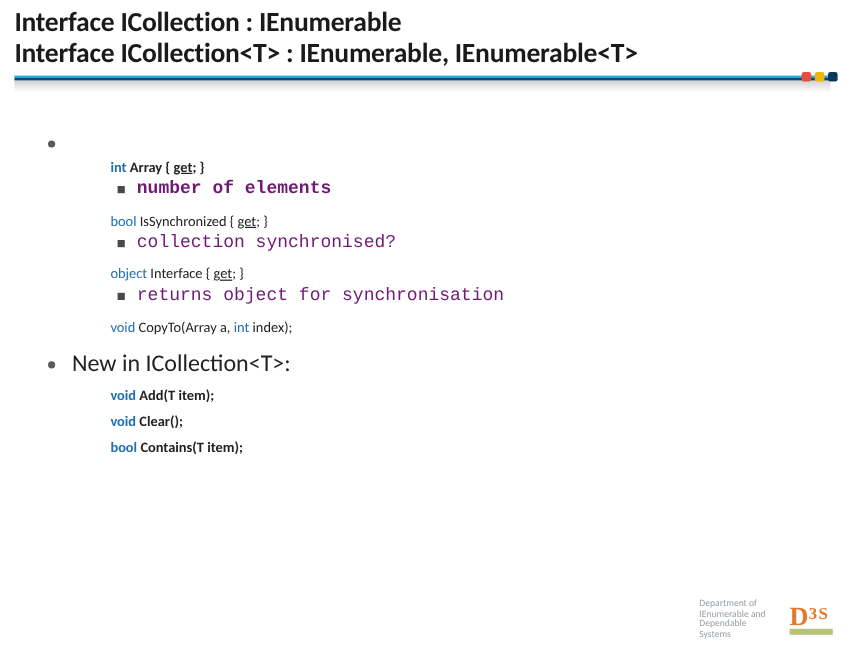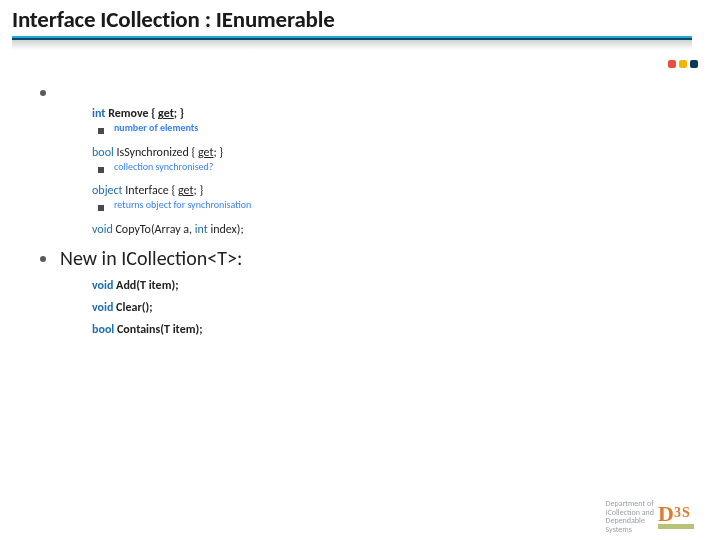--- a/index.html
+++ b/index.html
@@ -24,59 +24,60 @@
   .b1 .txt { font-size: 20px; color: #222; }
 
   .sub { margin-left: 52px; margin-top: 10px; }
   .sig { font-size: 12px; color: #222; }
   .sig .kw { color: #1f6fb2; }
   .sig .bold { font-weight: 700; }
   .sig .uline { text-decoration: underline; }
 
   .b2 { display: flex; align-items: flex-start; margin-left: 6px; margin-top: 2px; }
   .b2 .sq { width: 6px; height: 6px; background: #4a4a4a; margin-top: 6px; margin-right: 10px; flex: 0 0 auto; }
-  .b2 .txt { font-size: 10px; font-weight: 700; color: #3b82f6; line-height: 1.25; max-width: 320px; }
+  .b2 .txt { font-size: 15px; font-weight: 700; color: #701a75; line-height: 1.25; max-width: 320px; font-family: Liberation Mono, monospace; }
 
   .section2 .sub { margin-top: 8px; }
   .section2 .sig { font-size: 12px; font-weight: 700; }
 
-  .footer { position: absolute; right: 10px; bottom: 6px; display: flex; align-items: center; gap: 4px; }
+  .footer { position: absolute; right: 10px; bottom: 6px; display: flex; align-items: center; gap: 20px; }
   .dept { font-size: 8px; line-height: 1.1; color: #9aa0a6; text-align: left; }
   .logo { width: 36px; height: 26px; position: relative; }
   .logo .d { font-family: Georgia, serif; font-weight: 700; font-size: 22px; color: #e07a2e; position: absolute; left: 0; top: -2px; }
   .logo .three { font-family: Georgia, serif; font-weight: 700; font-size: 14px; color: #e07a2e; position: absolute; left: 16px; top: 2px; }
   .logo .s { font-family: Georgia, serif; font-weight: 700; font-size: 14px; color: #e07a2e; position: absolute; left: 24px; top: 2px; }
   .logo .bar { position: absolute; left: 0; bottom: 0; width: 36px; height: 5px; background: #b7c27a; }
 </style>
 </head>
 <body>
 
 <div class="slide">
 
   <div class="title-block">
     <div class="title-line">Interface ICollection : IEnumerable</div>
+    <div class="title-line">Interface ICollection&lt;T&gt; : IEnumerable, IEnumerable&lt;T&gt;</div>
     <div class="title-underline"></div>
     <div class="title-shadow"></div>
   </div>
 
   <div class="dots">
     <div class="dot red"></div>
     <div class="dot yellow"></div>
     <div class="dot navy"></div>
   </div>
 
   <div class="body">
 
     <div class="b1">
       <div class="dotmark"></div>
     </div>
 
     <div class="sub">
       <div class="sig">
-        <span class="kw bold">int</span><span class="bold"> Remove { </span><span class="bold uline">get</span><span class="bold">; }</span>
+        <span class="kw bold">int</span><span class="bold"> Array { </span><span class="bold uline">get</span><span class="bold">; }</span>
       </div>
       <div class="b2">
         <div class="sq"></div>
         <div class="txt">number of elements</div>
       </div>
     </div>
 
     <div class="sub">
       <div class="sig">
         <span class="kw">bool</span><span> IsSynchronized { </span><span class="uline">get</span><span>; }</span>
@@ -118,21 +119,21 @@
       <div class="sub">
         <div class="sig"><span class="kw">bool</span><span> Contains(T item);</span></div>
       </div>
     </div>
 
   </div>
 
   <div class="footer">
     <div class="dept">
       <div>Department of</div>
-      <div>ICollection and</div>
+      <div>IEnumerable and</div>
       <div>Dependable</div>
       <div>Systems</div>
     </div>
     <div class="logo">
       <span class="d">D</span>
       <span class="three">3</span>
       <span class="s">S</span>
       <div class="bar"></div>
     </div>
   </div>

